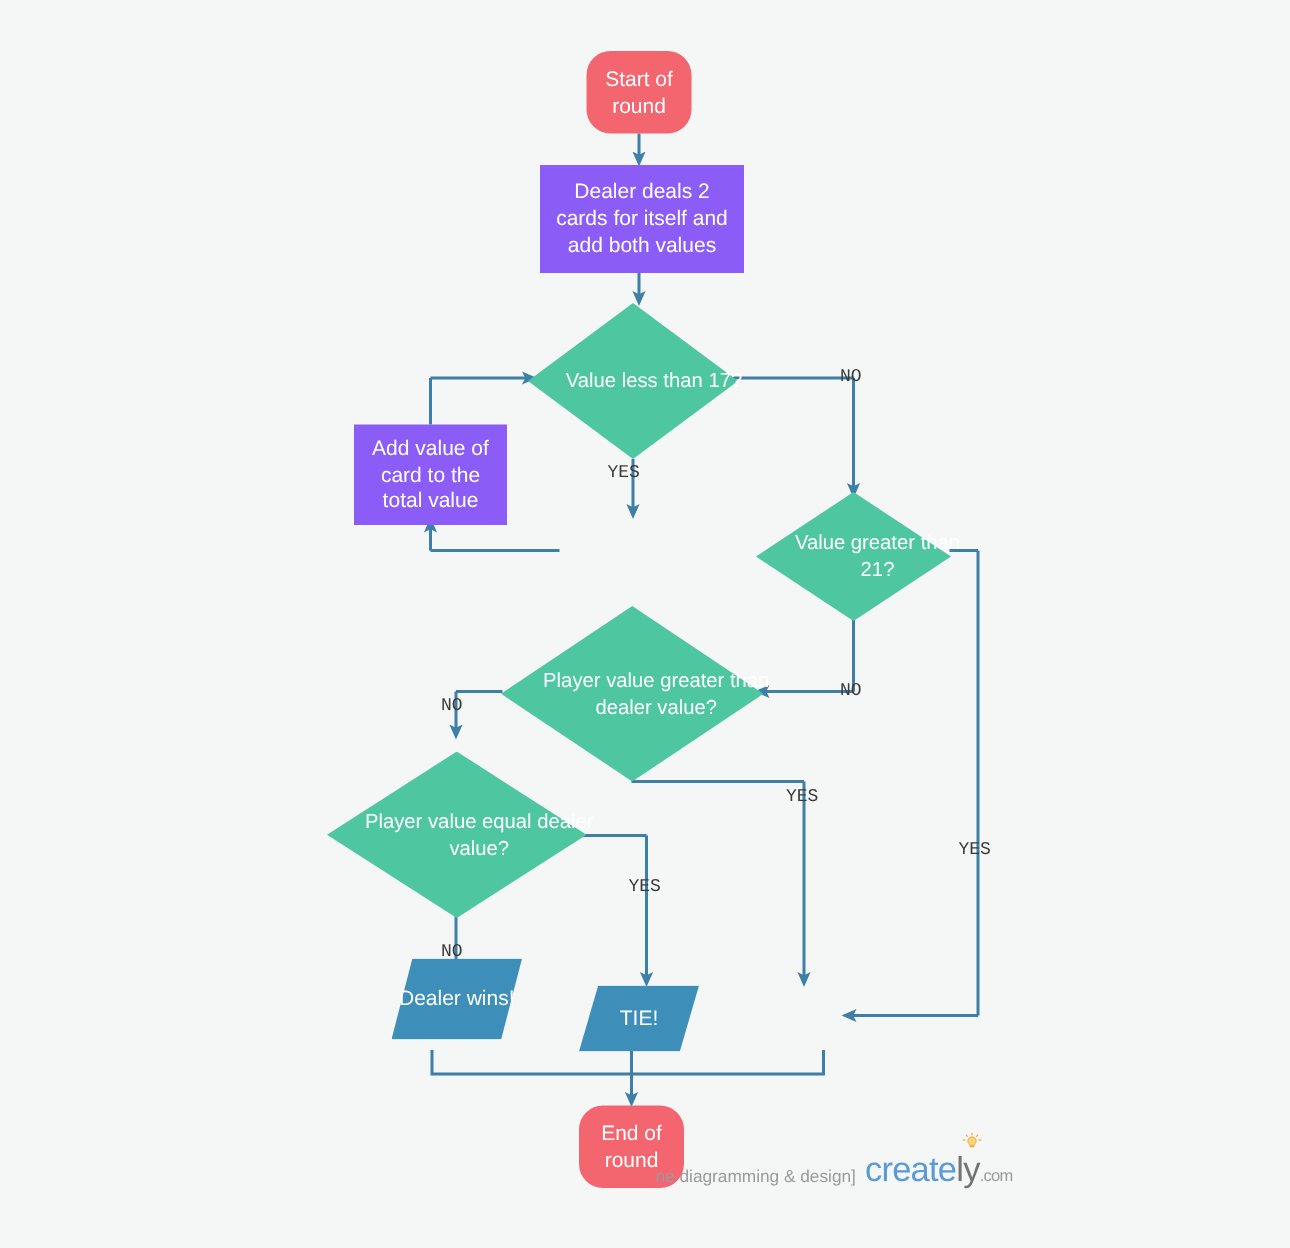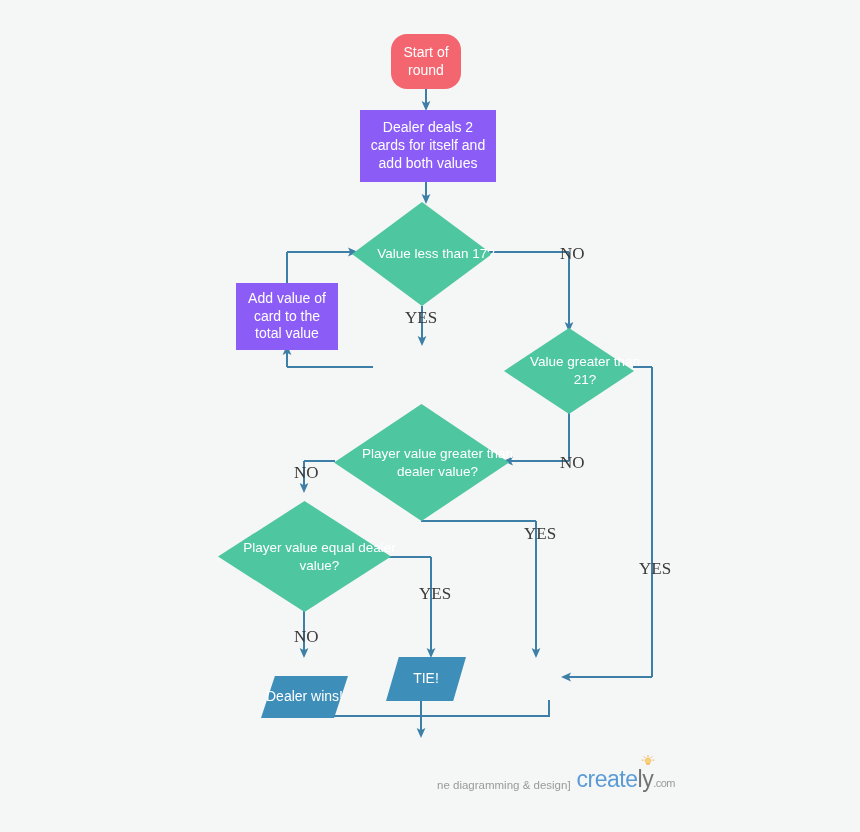--- a/index.html
+++ b/index.html
@@ -23,22 +23,22 @@
   .diamond-text{position:absolute;left:0;top:0;width:100%;height:100%;
      display:flex;align-items:center;justify-content:center;text-align:center;
      color:#fff;font-size:13.5px;line-height:1.3;}
   .para-wrap{position:absolute;}
   .para-shape{position:absolute;left:0;top:0;width:100%;height:100%;
      background:#3d8eb9;clip-path:polygon(16% 0%,100% 0%,84% 100%,0% 100%);}
   .para-text{position:absolute;left:0;top:0;width:100%;height:100%;
      display:flex;align-items:center;justify-content:center;text-align:center;
      color:#fff;font-size:14px;line-height:1.28;}
 
-  .edge-label{position:absolute;color:#3a3a3a;font-size:17px;
-     font-family:Liberation Serif, serif;white-space:nowrap;}
+  .edge-label{position:absolute;color:#3a3a3a;font-size:12px;
+     font-family:Liberation Mono, monospace;white-space:nowrap;}
 
   .watermark{position:absolute;display:flex;align-items:flex-end;gap:6px;}
   .wm-text{font-size:11.5px;color:#9a9a9a;white-space:nowrap;line-height:1;}
   .wm-logo{position:relative;font-size:23px;letter-spacing:-0.5px;line-height:1;}
   .wm-create{color:#5b9bd5;}
   .wm-ly{color:#737373;}
   .wm-com{font-size:11px;color:#9a9a9a;}
   .bulb{position:absolute;right:20px;top:-13px;width:14px;height:14px;}
 </style>
 </head>
@@ -119,31 +119,34 @@
   <div class="diamond-wrap" style="left:321px;top:404px;width:175px;height:117px;">
     <div class="diamond-shape"></div>
     <div class="diamond-text" style="padding:0 16px;">Player value greater than  dealer value?</div>
   </div>
 
   <div class="diamond-wrap" style="left:205px;top:501px;width:173px;height:111px;">
     <div class="diamond-shape"></div>
     <div class="diamond-text" style="padding:0 15px;">Player value equal  dealer value?</div>
   </div>
 
-  <div class="para-wrap" style="left:248px;top:676px;width:87px;height:42px;">
+  <div class="para-wrap" style="left:248px;top:639px;width:87px;height:54px;">
     <div class="para-shape"></div>
     <div class="para-text">Dealer wins!</div>
   </div>
 
   <div class="para-wrap" style="left:373px;top:657px;width:80px;height:44px;">
     <div class="para-shape"></div>
     <div class="para-text">TIE!</div>
   </div>
 
 
+  <div class="node terminator" style="left:373px;top:737px;width:70px;height:55px;">
+    <span>End of round</span>
+  </div>
 
   <div class="edge-label" style="left:547px;top:244px;">NO</div>
   <div class="edge-label" style="left:392px;top:308px;">YES</div>
   <div class="edge-label" style="left:547px;top:453px;">NO</div>
   <div class="edge-label" style="left:626px;top:559px;">YES</div>
   <div class="edge-label" style="left:281px;top:463px;">NO</div>
   <div class="edge-label" style="left:511px;top:524px;">YES</div>
   <div class="edge-label" style="left:281px;top:627px;">NO</div>
   <div class="edge-label" style="left:406px;top:584px;">YES</div>
 

